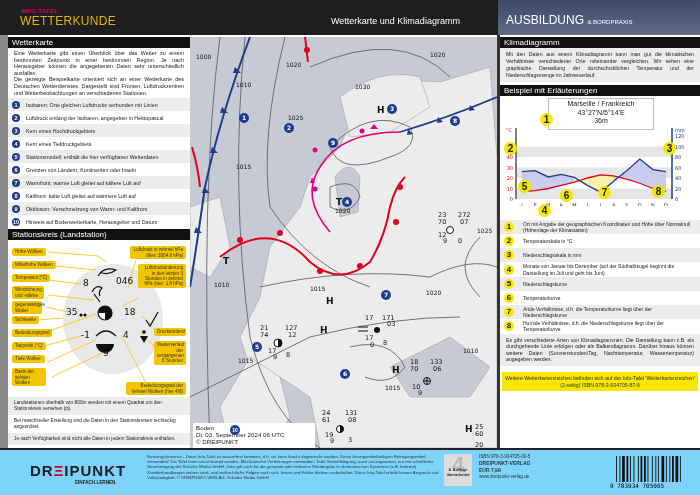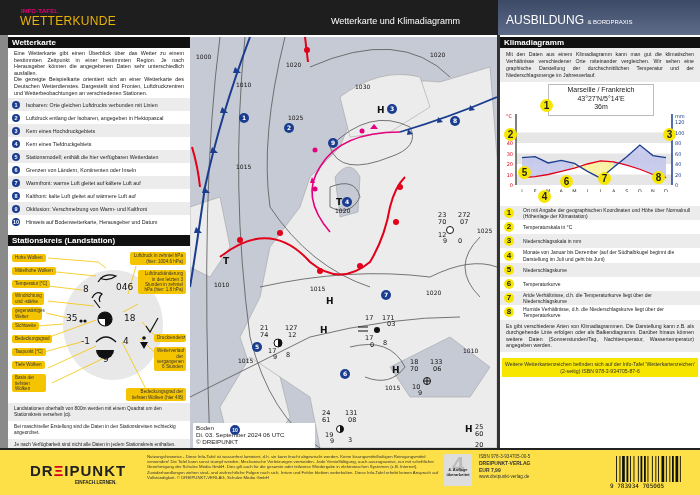--- a/index.html
+++ b/index.html
@@ -6,21 +6,21 @@
 body{width:700px;height:495px;overflow:hidden;background:#fff;font-family:"Liberation Sans",sans-serif;position:relative}
 .header{position:absolute;left:0;top:0;width:700px;height:35px;background:#1e1e1e}
 .header .infotafel{position:absolute;left:21px;top:8px;font-size:6px;font-weight:bold;color:#e5007d;letter-spacing:0.2px}
 .header .title{position:absolute;left:20px;top:14px;font-size:12px;color:#eab308;letter-spacing:0.3px}
 .header .subtitle{position:absolute;left:331px;top:16px;font-size:9px;color:#fff}
 .header .ausbildung{position:absolute;left:498px;top:0;width:202px;height:35px;background:linear-gradient(#3d4a66,#5d6b89)}
 .header .ausbildung .a1{position:absolute;left:8px;top:13px;font-size:12px;color:#fff}
 .header .ausbildung .a2{font-size:6px}
 .leftbar{position:absolute;left:0;top:35px;width:8px;height:413px;background:#8a8a8a}
 .leftcol{position:absolute;left:8px;top:37px;width:182px;height:411px;background:#fff}
-.sec-h{background:#111;color:#fff;font-weight:bold;font-size:8px;padding:1px 4px;height:11px;line-height:10px}
+.sec-h{background:#111;color:#fff;font-weight:normal;font-size:8px;padding:1px 4px;height:11px;line-height:10px}
 .intro{font-size:5.4px;color:#222;padding:2px 6px;line-height:6.6px;text-align:justify}
 .legend-list .li{display:flex;align-items:center;height:13px;font-size:5.3px;color:#222;padding-left:4px}
 .legend-list .li:nth-child(odd){background:#ececec}
 .num{display:inline-block;width:8px;height:8px;border-radius:50%;background:#1b3d8f;color:#fff;font-size:5.5px;font-weight:bold;text-align:center;line-height:8px;margin-right:6px;flex:none}
 .station{position:relative;height:157px;background:#fff}
 .station .circle{position:absolute;left:55px;top:24px;width:100px;height:110px;border-radius:50%;background:#e8e8e8}
 .lbl{position:absolute;background:#f5c400;color:#333;font-size:4.6px;border-radius:2px;padding:1px 3px;line-height:5.4px}
 .lbl.r{text-align:right}
 .snum{position:absolute;font-family:"DejaVu Sans",sans-serif;font-size:9px;color:#111}
 .hinweise .row{font-size:4.8px;color:#222;padding:3px 6px;line-height:6px}
@@ -30,21 +30,21 @@
 .rightcol{position:absolute;left:500px;top:37px;width:200px;height:411px;background:#fff}
 .climtext{font-size:5.2px;color:#222;padding:3px 6px;line-height:7px;background:#ececec;text-align:justify}
 .chart-wrap{position:relative;height:110px}
 .place{position:absolute;left:48px;top:2px;width:106px;height:32px;border:1px solid #bbb;background:#fff;text-align:center;font-size:7px;line-height:8.5px;color:#222;padding-top:1px}
 .ynum{position:absolute;width:13px;height:13px;border-radius:50%;background:#f7e600;color:#222;font-size:10px;font-weight:bold;text-align:center;line-height:13px}
 .exp .row{display:flex;align-items:center;font-size:5px;color:#222;padding:1px 4px;min-height:14px;line-height:6.2px}
 .exp .row:nth-child(odd){background:#ececec}
 .exp .row .ynum{position:static;width:10px;height:10px;font-size:8px;line-height:10px;margin-right:9px;flex:none}
 .moretext{font-size:5.2px;color:#222;padding:3px 6px;line-height:6.6px;background:#ececec;text-align:justify}
 .yellowbox{background:#f7e600;margin:6px 2px 0 2px;padding:3px;text-align:center;font-size:5.2px;color:#333;line-height:6.5px}
-.footer{position:absolute;left:0;top:448px;width:700px;height:47px;background:#fde047;border-top:2px solid #222}
+.footer{position:absolute;left:0;top:448px;width:700px;height:47px;background:#7dd3fc;border-top:2px solid #222}
 .logo{position:absolute;left:30px;top:12px;font-size:15px;font-weight:bold;letter-spacing:1px;color:#222}
 .logo .e{color:#d6001c}
 .slogan{position:absolute;left:75px;top:30px;font-size:4.6px;font-weight:bold;color:#222}
 .usage{position:absolute;left:147px;top:4px;width:295px;font-size:4.3px;color:#333;line-height:5.2px}
 .auflage{position:absolute;left:444px;top:4px;width:28px;height:32px;background:#ddd;text-align:center}
 .auflage .big{font-size:22px;color:#bbb;font-weight:bold;line-height:22px}
 .auflage .t{font-size:4px;color:#222;font-weight:bold;margin-top:-8px;line-height:4.6px}
 .isbn{position:absolute;left:479px;top:4px;font-size:4.6px;color:#333;line-height:6px}
 .isbn b{font-size:5px}
 .barcode{position:absolute;left:610px;top:4px;width:80px;height:34px}
@@ -106,21 +106,21 @@
       <div class="li">
         <span class="num">9</span>
         <span>Okklusion: Verschmelzung von Warm- und Kaltfront</span>
       </div>
       <div class="li">
         <span class="num">10</span>
         <span>Hinweis auf Bodenwetterkarte, Herausgeber und Datum</span>
       </div>
     </div>
 
-  <div class="sec-h" style="margin-top:7px">Stationskreis (Landstation)</div>
+  <div class="sec-h" style="margin-top:1px">Stationskreis (Landstation)</div>
   <div class="station">
     <div class="circle"></div>
     <svg style="position:absolute;left:0;top:0" width="182" height="157">
       <g stroke="#f5c400" stroke-width="0.8" fill="none">
         <path d="M40 12 L90 16 L98 22"></path>
           <path d="M48 26 L88 30"></path>
           <path d="M40 40 L74 44"></path>
           <path d="M40 55 L86 60"></path>
         <path d="M38 67 L60 72"></path>
           <path d="M30 80 L55 78"></path>
@@ -376,20 +376,21 @@
   <div>Di. 03. September 2024 06 UTC</div>
   <div>© DREIPUNKT</div>
 </div>
 <div style="position:absolute;left:230px;top:425px;width:10px;height:10px;border-radius:50%;background:#1b3d8f;color:#fff;font-size:5px;font-weight:bold;text-align:center;line-height:10px">10</div>
 
 <div class="divider-v"></div>
 
 <div class="rightcol">
   <div class="sec-h">Klimadiagramm</div>
   <div class="climtext">Mit den Daten aus einem Klimadiagramm kann man gut die klimatischen Verhältnisse verschiedener Orte miteinander vergleichen. Wir sehen eine graphische Darstellung der durchschnittlichen Temperatur und der Niederschlagsmenge im Jahresverlauf.</div>
+  <div class="sec-h" style="margin-top:3px">Beispiel mit Erläuterungen</div>
   <div class="chart-wrap">
     <div class="place">
       <div>Marseille / Frankreich</div>
       <div>43°27'N/5°14'E</div>
       <div>36m</div>
     </div>
     <svg id="chart" width="200" height="110" style="position:absolute;left:0;top:0">
         <rect x="16" y="92.5" width="156" height="10.5" fill="#e6e6e6"></rect>
         <rect x="16" y="71.5" width="156" height="10.5" fill="#e6e6e6"></rect>
         <rect x="16" y="50.5" width="156" height="10.5" fill="#e6e6e6"></rect>

